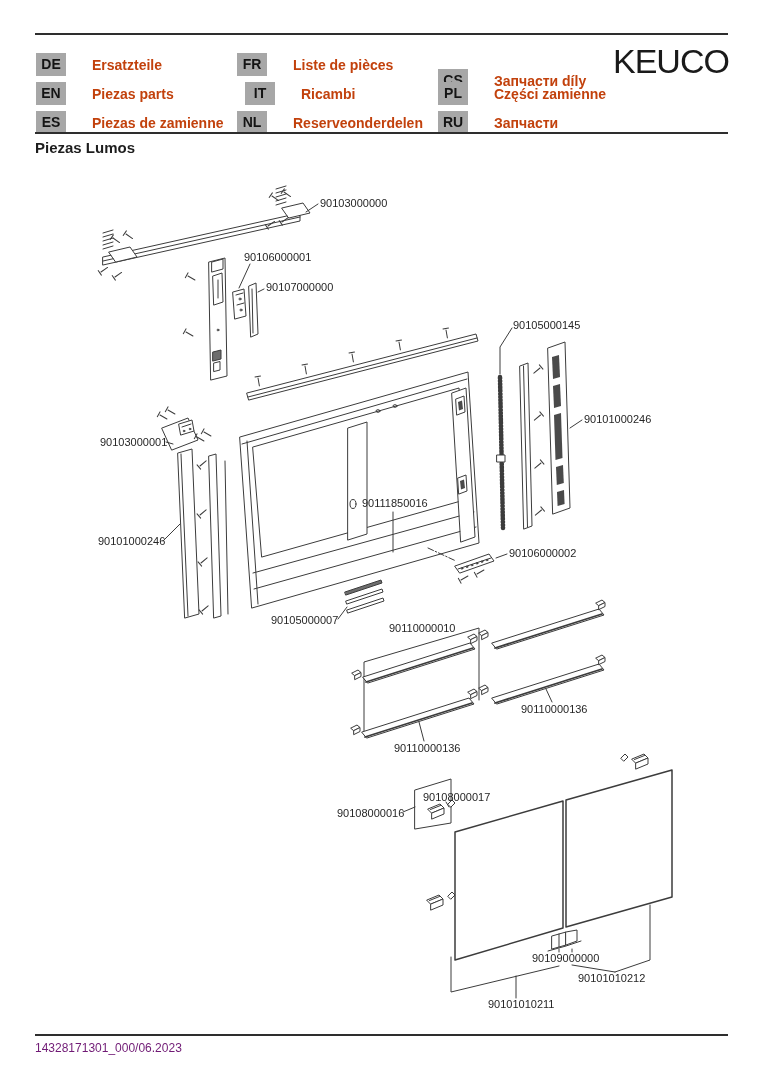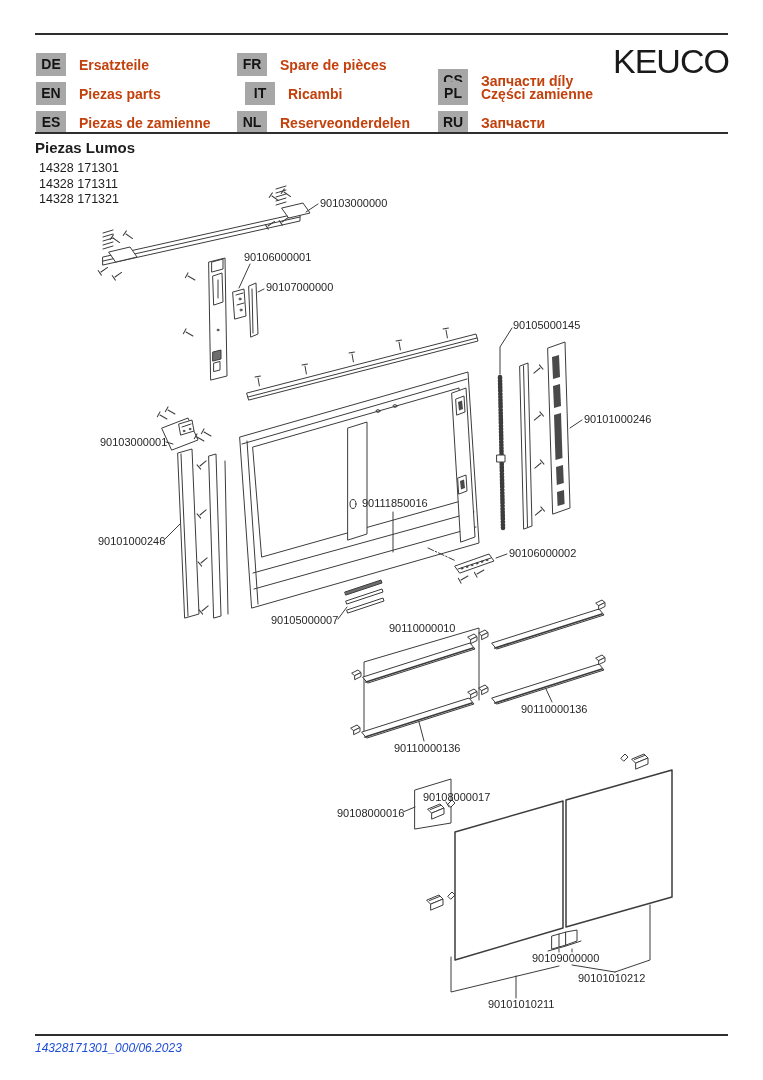--- a/index.html
+++ b/index.html
@@ -1,27 +1,27 @@
 <!DOCTYPE html>
 <html><head>
 <meta charset="utf-8">
 <style>
   html,body{margin:0;padding:0;background:#e8e8e8;}
   .page{position:relative;width:763px;height:1080px;background:#ffffff;overflow:hidden;
         font-family:"Liberation Sans",sans-serif;color:#1d1d1d;}
   .rule{position:absolute;left:35px;width:693px;height:2px;background:#2e2e2e;}
-  .lang{position:absolute;display:flex;align-items:center;gap:13px;white-space:nowrap;}
+  .lang{position:absolute;display:flex;align-items:center;gap:26px;white-space:nowrap;}
   .badge{display:inline-block;width:30px;height:23px;background:#a7a7a7;color:#141414;
          font-weight:bold;font-size:14px;line-height:23px;text-align:center;}
   .lang-label{font-weight:bold;font-size:14px;color:#c2410c;}
   .brand{position:absolute;left:613px;top:42px;font-size:34px;font-weight:normal;
          letter-spacing:-1px;color:#1a1a1a;transform:scaleX(1.0);transform-origin:left top;text-align:right;}
   .title{position:absolute;left:35px;top:139px;font-size:15px;font-weight:bold;}
   .models{position:absolute;left:39px;top:161px;font-size:12.5px;line-height:15.5px;}
-  .footer-code{position:absolute;left:35px;top:1041px;font-size:12px;color:#1d4ed8;font-style:italic;}
+  .footer-code{position:absolute;left:35px;top:1041px;font-size:12px;color:#701a75;}
   svg{position:absolute;left:0;top:0;}
   .draw{stroke:#3c3c3c;fill:none;stroke-width:1;stroke-linecap:round;stroke-linejoin:round;}
   .fw{fill:#ffffff;}
   .fd{fill:#4a4a4a;stroke:none;}
   .fg{fill:#6e6e6e;}
   .sw15{stroke-width:1.5;}
   .sw18{stroke-width:1.8;}
   .pn{font-family:"Liberation Sans",sans-serif;font-size:11px;fill:#262626;stroke:none;}
   .dot-strip{stroke-width:4.5;stroke-dasharray:1.6 1.6;}
   .dashdot{stroke-dasharray:6 2 1.5 2;}
@@ -41,21 +41,21 @@
     <div class="lang" style="left:36px;top:82px">
       <span class="badge">EN</span>
       <span class="lang-label">Piezas parts</span>
     </div>
     <div class="lang" style="left:36px;top:111px">
       <span class="badge">ES</span>
       <span class="lang-label">Piezas de zamienne</span>
     </div>
     <div class="lang" style="left:237px;top:53px">
       <span class="badge">FR</span>
-      <span class="lang-label">Spare de pièces</span>
+      <span class="lang-label">Liste de pièces</span>
     </div>
     <div class="lang" style="left:245px;top:82px">
       <span class="badge">IT</span>
       <span class="lang-label">Ricambi</span>
     </div>
     <div class="lang" style="left:237px;top:111px">
       <span class="badge">NL</span>
       <span class="lang-label">Reserveonderdelen</span>
     </div>
     <div class="lang" style="left:438px;top:69px">
@@ -70,25 +70,20 @@
       <span class="badge">RU</span>
       <span class="lang-label">Запчасти</span>
     </div>
   </div>
 
   <div class="brand">KEUCO</div>
 
   <div class="rule" style="top:132px"></div>
 
   <div class="title">Piezas Lumos</div>
-  <div class="models">
-    <div>14328 171301</div>
-    <div>14328 171311</div>
-    <div>14328 171321</div>
-  </div>
 
   <svg width="763" height="1080" viewBox="0 0 763 1080">
     <defs>
       <g id="scr">
           <line x1="0" y1="0" x2="8" y2="0"></line>
           <line x1="-1.5" y1="-2.8" x2="-1.5" y2="2.8"></line>
         </g>
       <g id="clip" fill="#ffffff">
           <polygon points="0,3 6,0 9,2.5 3,5.5"></polygon>
           <polygon points="3,5.5 9,2.5 9,6.5 3,9.5"></polygon>

